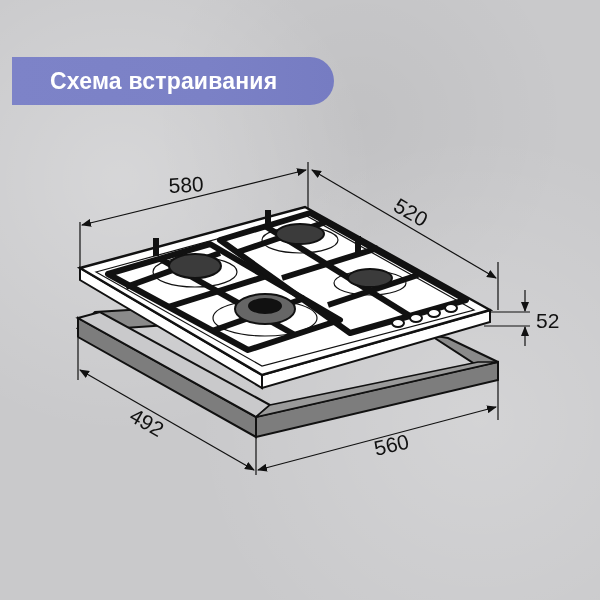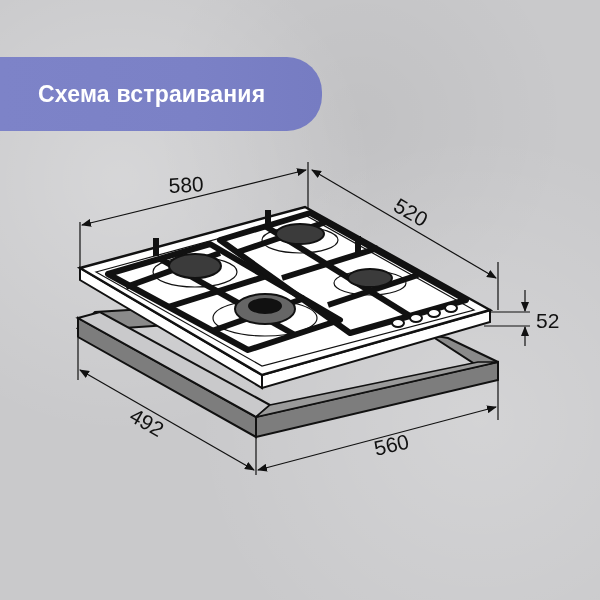--- a/index.html
+++ b/index.html
@@ -6,21 +6,21 @@
     body {
       width:600px; height:600px; overflow:hidden; position:relative;
       background:#c9c9cb;
       background-image:
         radial-gradient(circle at 20% 30%, rgba(255,255,255,0.25) 0, transparent 40%),
         radial-gradient(circle at 80% 70%, rgba(255,255,255,0.2) 0, transparent 45%),
         radial-gradient(circle at 60% 20%, rgba(0,0,0,0.04) 0, transparent 35%);
       font-family:"Liberation Sans", sans-serif;
     }
     .pill {
-      position:absolute; left:0; top:57px; width:322px; height:74px;
+      position:absolute; left:12px; top:57px; width:322px; height:48px;
       background:linear-gradient(90deg,#7d83c8 0%,#7b81c6 60%,#767cc2 100%);
       border-radius:0 35px 35px 0;
       display:flex; align-items:center;
     }
     .pill-title {
       margin-left:38px; color:#fff; font-size:23px; font-weight:bold;
       letter-spacing:0.2px;
     }
     svg.diagram { position:absolute; left:0; top:0; }
     .dim-label { font-family:"Liberation Sans", sans-serif; font-size:21px; fill:#111; }

